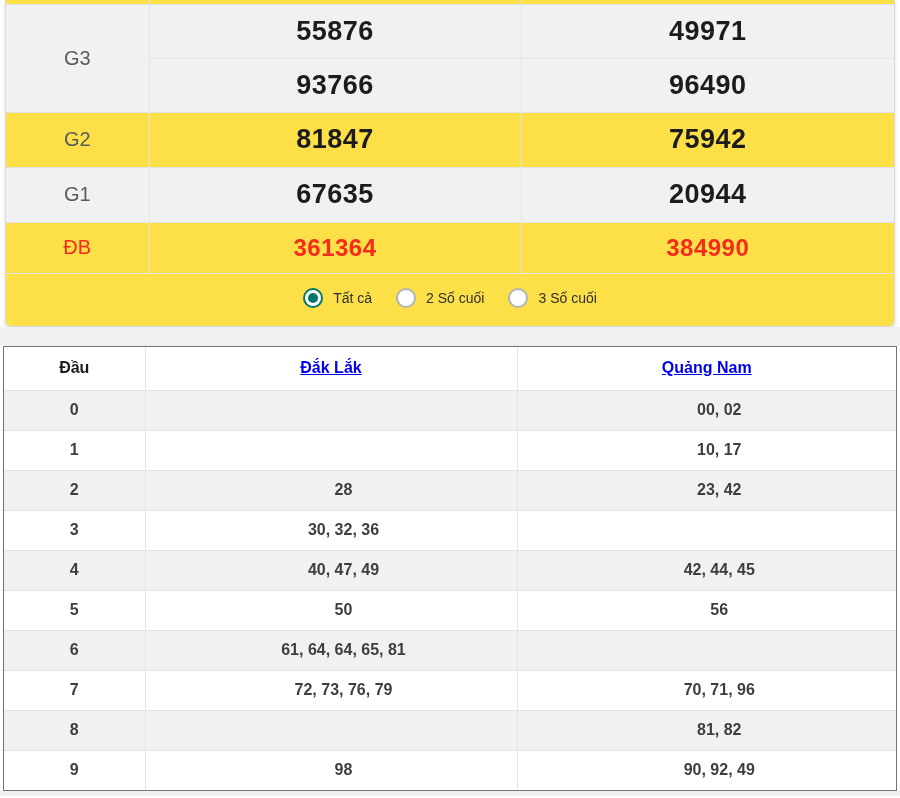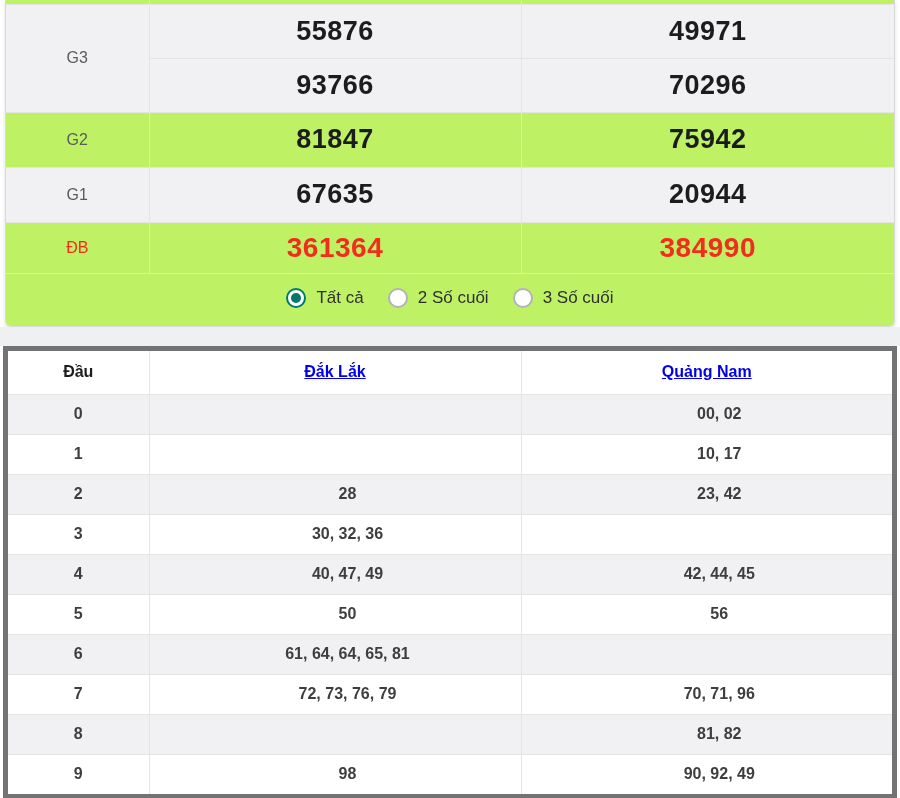--- a/index.html
+++ b/index.html
@@ -14,61 +14,61 @@
   .prize-card {
     margin: 0 5px;
     background: #ffffff;
     border: 1px solid #d9d9db;
     border-top: none;
     border-radius: 0 0 6px 6px;
     box-shadow: 0 2px 4px rgba(0,0,0,0.12);
     overflow: hidden;
   }
   table { width: 100%; border-collapse: collapse; border-style: hidden; }
-  .prize-table td { border: 1px solid #e4e4e6; background: #bef264; }
+  .prize-table td { border: 1px solid #e4e4e6; background: #fde047; }
   .prize-table tr.shade td { background: #f1f1f3; }
   .prize-table tr.sliver td { height: 4px; padding: 0; }
   .prize-table td.lbl {
     text-align: center; vertical-align: middle;
-    font-size: 16px; color: #5b5b5d; font-weight: 400;
+    font-size: 20px; color: #5b5b5d; font-weight: 400;
   }
   .prize-table td.val {
     text-align: center; vertical-align: middle;
     font-size: 27px; font-weight: 700; color: #1c1c1e;
     letter-spacing: 0.5px; height: 54px;
   }
   .prize-table tr.row-g2 td, .prize-table tr.row-g1 td { height: 55px; }
-  .prize-table tr.special td.val { color: #f42c1d; font-size: 28px; height: 51px; }
+  .prize-table tr.special td.val { color: #f42c1d; font-size: 24px; height: 51px; }
   .prize-table tr.special td.lbl { color: #f42c1d; }
 
   .radio-row td { height: 53px; text-align: center; vertical-align: middle; }
   .filters { display: inline-flex; align-items: center; gap: 24px; }
   .radio {
     display: inline-flex; align-items: center; gap: 10px;
-    font-size: 17px; color: #2f2f31; cursor: pointer;
+    font-size: 14px; color: #2f2f31; cursor: pointer;
   }
   .rb {
     width: 20px; height: 20px; border-radius: 50%;
     border: 2px solid #b3b3b7; background: #fff;
     position: relative; display: inline-block; flex: 0 0 auto;
   }
   .rb.sel { border-color: #00796b; }
   .rb.sel::after {
     content: ""; position: absolute; left: 3px; top: 3px; right: 3px; bottom: 3px;
     border-radius: 50%; background: #00796b;
   }
 
   
   .gap { height: 19px; background: #eff0f2; }
 
   
   .head-card {
     margin: 0 3px;
     background: #fef9c3;
-    border: 5px solid #737373;
+    border: 1px solid #737373;
   }
   .head-table th, .head-table td { border: 1px solid #e4e4e6; background: #ffffff; }
   .head-table tr.shade td { background: #f1f1f3; }
   .head-table th {
     height: 43px; font-size: 16px; font-weight: 700; color: #1c1c1e;
     text-align: center; vertical-align: middle;
   }
   .head-table td {
     height: 40px; font-size: 16px; font-weight: 700; color: #3e3e40;
     vertical-align: middle;
@@ -95,21 +95,21 @@
       <td></td>
       <td></td>
     </tr>
     <tr class="shade">
       <td class="lbl" rowspan="2">G3</td>
       <td class="val">55876</td>
       <td class="val">49971</td>
     </tr>
     <tr class="shade">
       <td class="val">93766</td>
-      <td class="val">70296</td>
+      <td class="val">96490</td>
     </tr>
     <tr class="row-g2">
       <td class="lbl">G2</td>
       <td class="val">81847</td>
       <td class="val">75942</td>
     </tr>
     <tr class="shade row-g1">
       <td class="lbl">G1</td>
       <td class="val">67635</td>
       <td class="val">20944</td>

